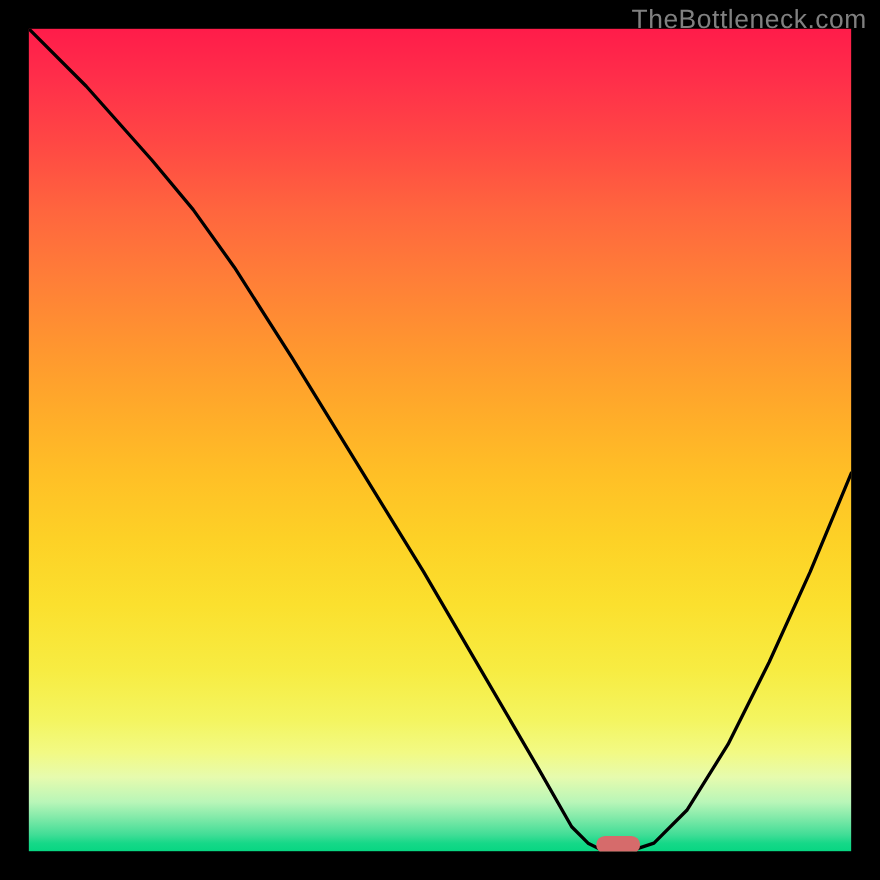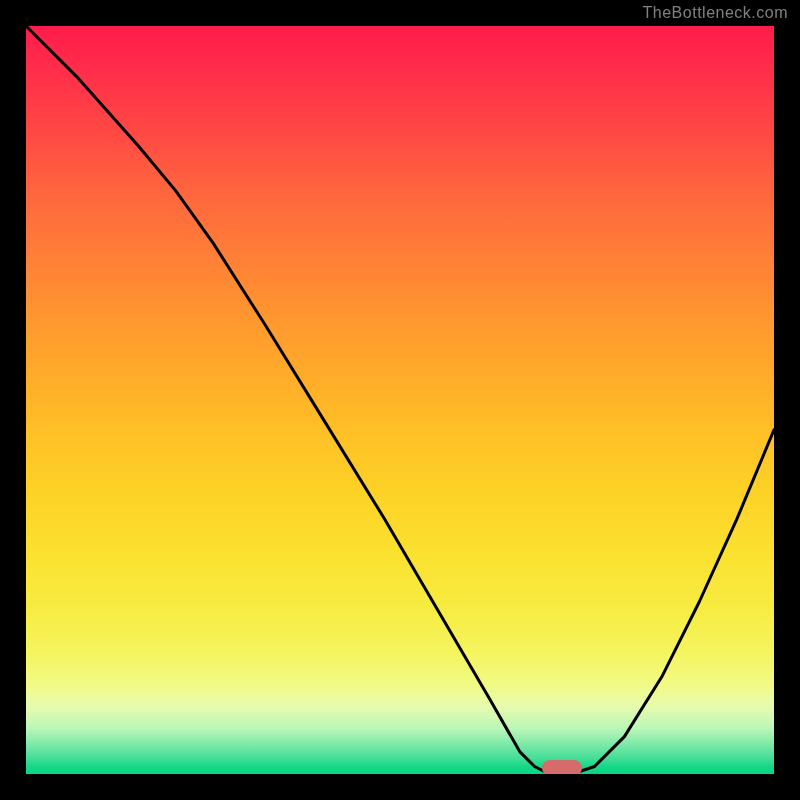--- a/index.html
+++ b/index.html
@@ -9,21 +9,21 @@
     height: 800px;
     background: #000;
     position: relative;
     font-family: Arial, sans-serif;
   }
   .watermark {
     position: absolute;
     top: 4px;
     right: 12px;
     color: #808080;
-    font-size: 16px;
+    font-size: 24px;
     font-weight: normal;
     letter-spacing: 0.5px;
     z-index: 10;
   }
   .plot-area {
     position: absolute;
     left: 26px;
     top: 26px;
     width: 748px;
     height: 748px;

